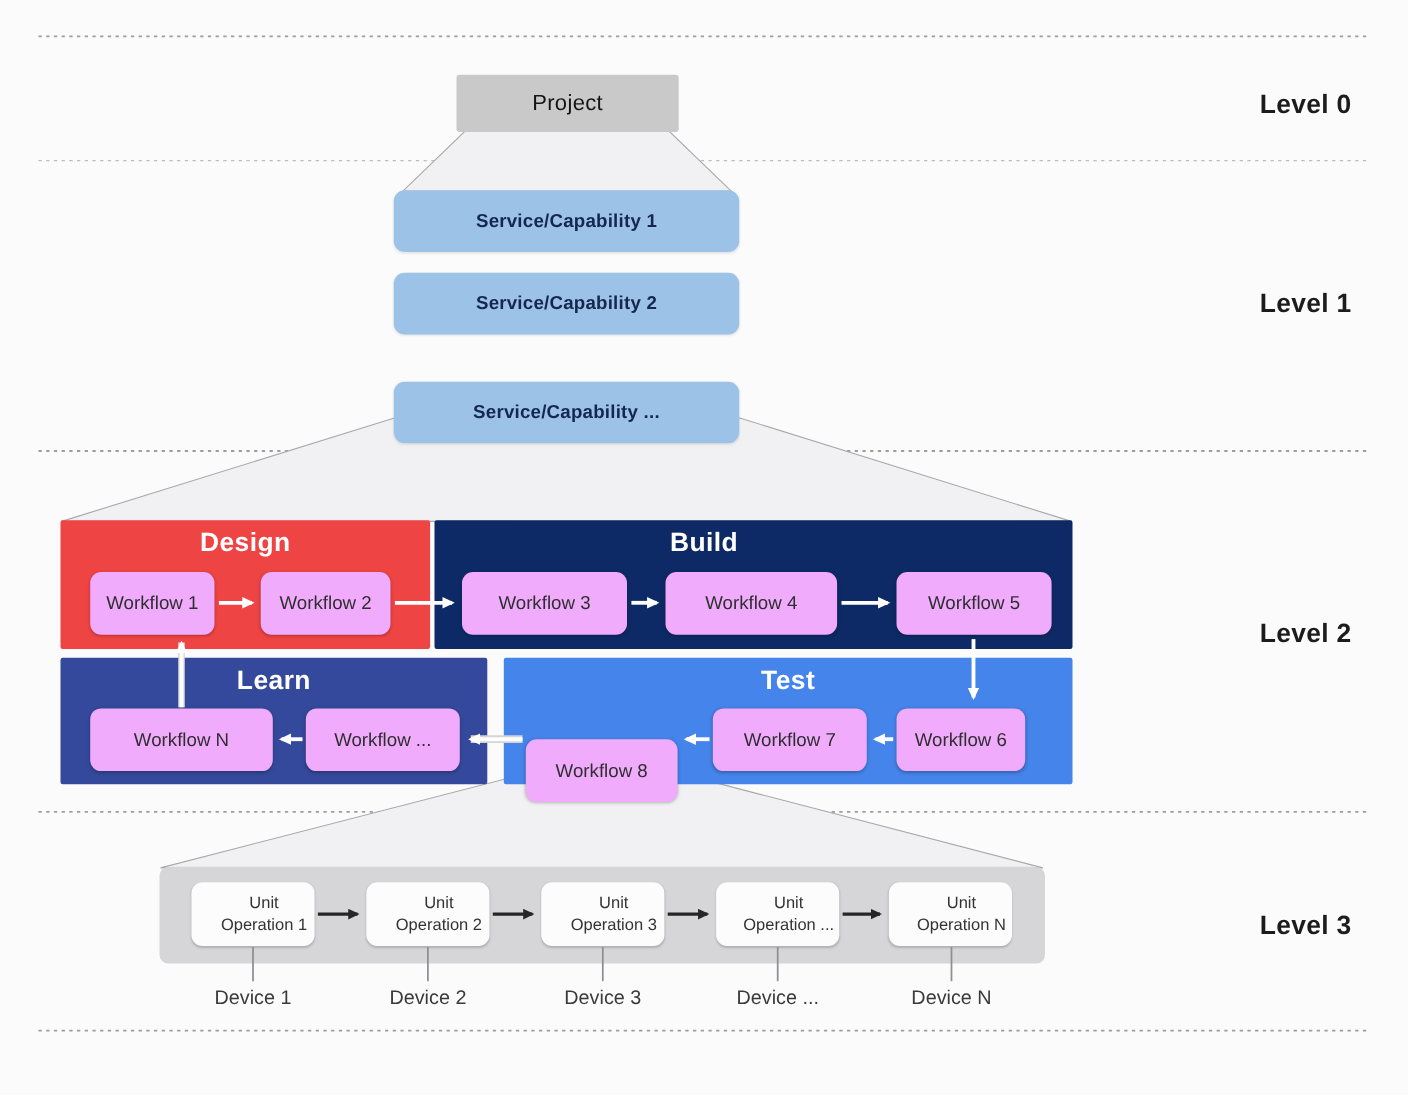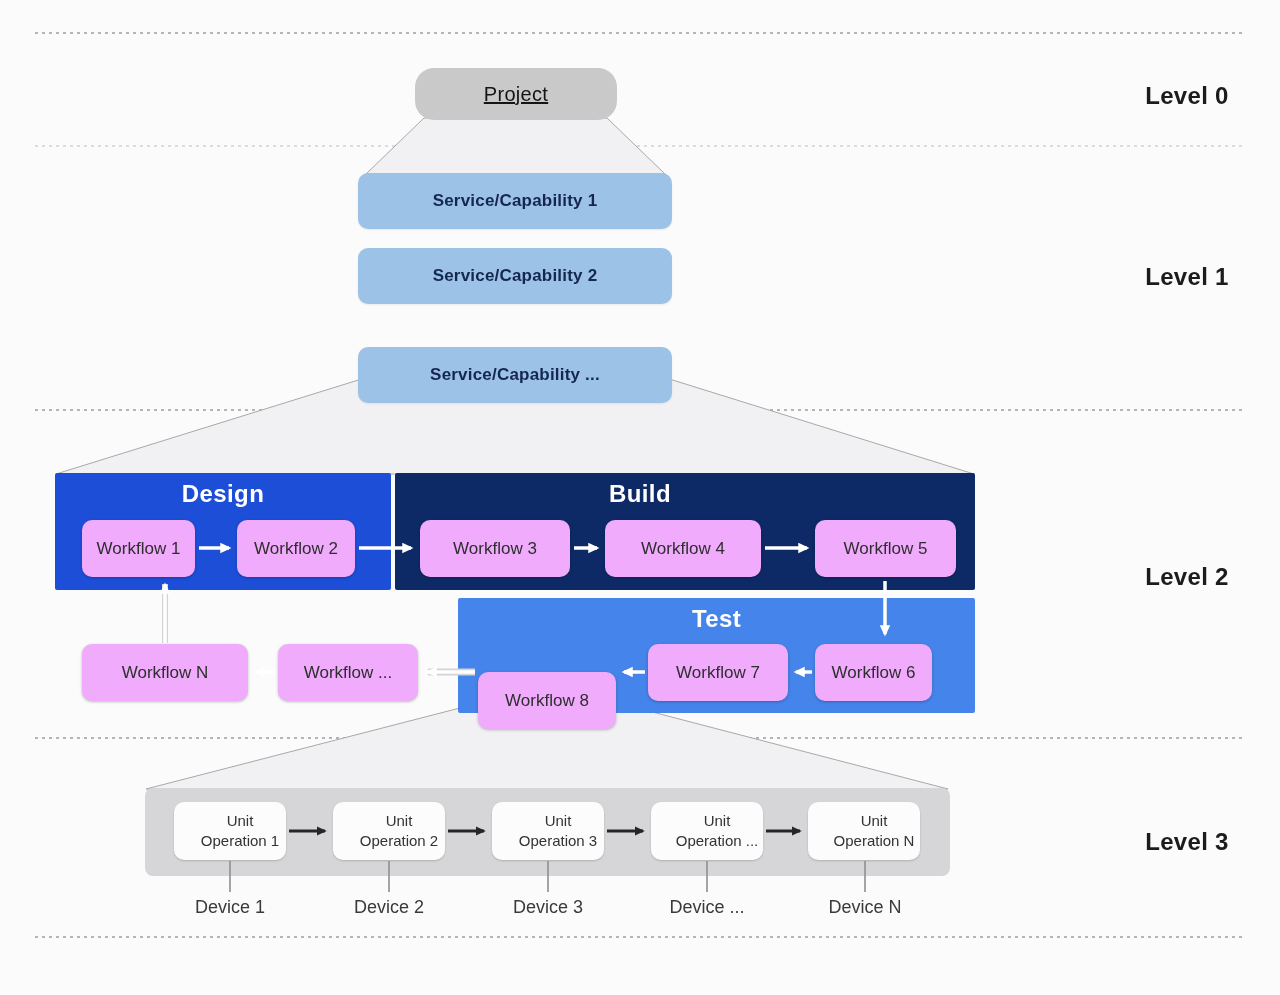--- a/index.html
+++ b/index.html
@@ -5,32 +5,32 @@
   html,body{margin:0;padding:0;background:#fbfbfb;}
   .canvas{
     position:relative;width:1280px;height:995px;background:#fbfbfb;overflow:hidden;
     font-family:"Liberation Sans",sans-serif;
   }
   svg.layer{position:absolute;left:0;top:0;pointer-events:none;}
   .abs{position:absolute;box-sizing:border-box;}
   .center{display:flex;align-items:center;justify-content:center;text-align:center;}
 
   .project-box{
-    left:415px;top:68px;width:202px;height:52px;background:#c9c9c9;border-radius:19px;
-    font-size:20px;color:#141414;letter-spacing:.3px;text-decoration:underline;
+    left:415px;top:68px;width:202px;height:52px;background:#c9c9c9;border-radius:3px;
+    font-size:20px;color:#141414;letter-spacing:.3px;
   }
   .service-box{
     left:358px;width:314px;height:56px;background:#9cc2e8;border-radius:10px;
     font-size:17px;font-weight:bold;color:#16274d;letter-spacing:.2px;
     box-shadow:0 1px 2px rgba(0,0,0,.08);
   }
   .svc1{top:173px;} .svc2{top:248px;} .svc3{top:322px;margin-top:25px;}
 
   .panel{border-radius:2px;}
-  .panel-design{left:55px;top:473px;width:336px;height:117px;background:#1d4ed8;}
+  .panel-design{left:55px;top:473px;width:336px;height:117px;background:#ef4444;}
   .panel-build {left:395px;top:473px;width:580px;height:117px;background:#0e2a66;}
   .panel-learn {left:55px;top:598px;width:388px;height:115px;background:#34499c;}
   .panel-test  {left:458px;top:598px;width:517px;height:115px;background:#4584ea;}
   .panel-title{
     position:absolute;top:7px;left:0;width:100%;text-align:center;
     color:#fff;font-size:24px;font-weight:bold;letter-spacing:.4px;
   }
   .panel-build .panel-title{width:490px;}
 
   .wf-box{
@@ -81,20 +81,23 @@
     </div>
   <div class="abs center service-box svc3">
       <span>Service/Capability ...</span>
     </div>
 
   <div class="abs panel panel-design">
     <div class="panel-title">Design</div>
   </div>
   <div class="abs panel panel-build">
     <div class="panel-title">Build</div>
+  </div>
+  <div class="abs panel panel-learn">
+    <div class="panel-title">Learn</div>
   </div>
   <div class="abs panel panel-test">
     <div class="panel-title">Test</div>
   </div>
 
   <div class="abs center wf-box" style="left:82px;top:520px;width:113px;">
       <span>Workflow 1</span>
     </div>
   <div class="abs center wf-box" style="left:237px;top:520px;width:118px;">
       <span>Workflow 2</span>

